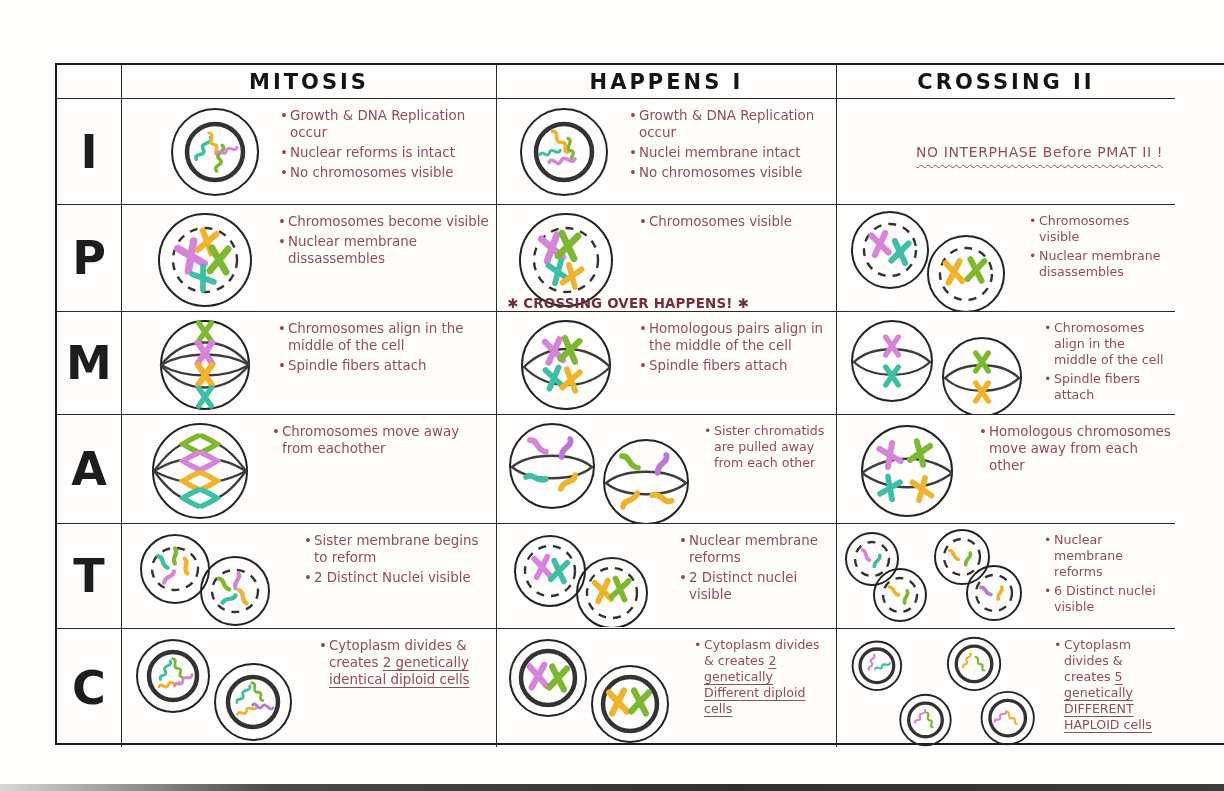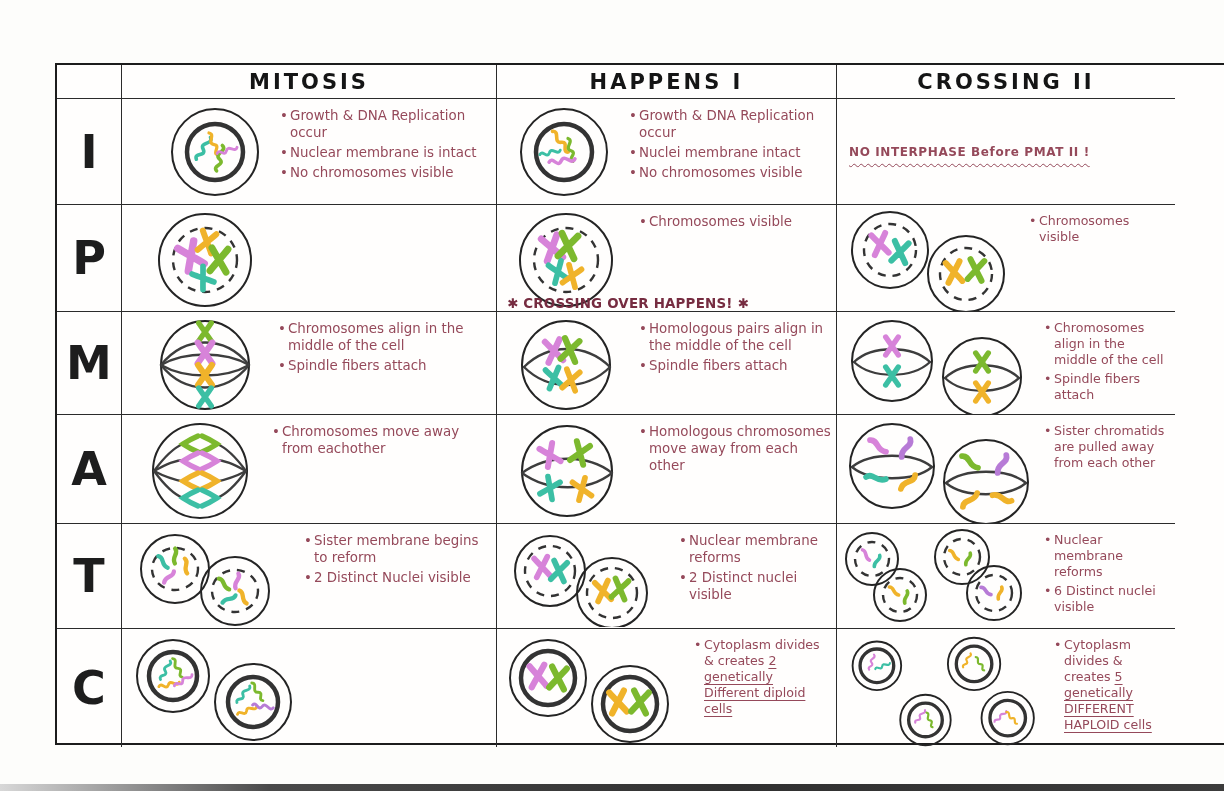--- a/index.html
+++ b/index.html
@@ -21,22 +21,22 @@
   .hcell{display:flex;align-items:center;justify-content:center;font-weight:bold;font-size:21px;letter-spacing:3px;color:#151515}
   .lcell{display:flex;align-items:center;justify-content:center;font-size:46px;font-weight:bold;color:#1d1d1d}
   .cell{display:flex;align-items:flex-start;padding:5px 4px 2px 7px;gap:4px;position:relative}
   .draw{flex:0 0 auto}
   .notes{flex:1 1 auto;min-width:0;color:var(--ink);font-size:13.4px;line-height:1.27;padding-top:3px}
   .small .notes{font-size:12.6px}
   .note{position:relative;padding-left:11px;margin-bottom:3px}
   .note::before{content:"•";position:absolute;left:1px;top:0}
   .banner-cell{display:flex;align-items:center;justify-content:center;padding:0 12px}
   .banner{
-    color:var(--ink);font-size:12px;letter-spacing:.6px;text-align:left;width:100%;
-    text-decoration:underline wavy;text-decoration-thickness:1.2px;text-underline-offset:7px;font-weight:bold;
+    color:var(--ink);font-size:14px;letter-spacing:.6px;text-align:right;width:100%;
+    text-decoration:underline wavy;text-decoration-thickness:1.2px;text-underline-offset:7px;
   }
   .highlight{
     position:absolute;left:10px;right:2px;bottom:0;
     color:var(--ink_dark);font-weight:600;font-size:13.4px;letter-spacing:.2px;white-space:nowrap;
   }
   .und{text-decoration:underline;text-underline-offset:3px;text-decoration-thickness:1.3px}
   
   .co{fill:none;stroke:var(--line);stroke-width:2}
   .nu{fill:none;stroke:#333;stroke-width:4.5}
   .nu3{fill:none;stroke:#333;stroke-width:3.6}
@@ -80,21 +80,21 @@
       <svg class="draw" width="120" height="96" viewBox="0 0 120 96" style="margin-left:26px">
         <circle cx="60" cy="48" r="43" class="co"></circle>
           <circle cx="60" cy="48" r="28" class="nu"></circle>
         <use href="#sq" class="tl" transform="translate(48,44) rotate(35)"></use>
         <use href="#sq" class="yl" transform="translate(58,40) rotate(-20) scale(0.9)"></use>
         <use href="#sq" class="gr" transform="translate(64,54) rotate(15)"></use>
         <use href="#sq" class="pk" transform="translate(72,46) rotate(75) scale(0.8)"></use>
       </svg>
       <div class="notes">
         <div class="note">Growth &amp; DNA Replication occur</div>
-        <div class="note">Nuclear membrane is intact</div>
+        <div class="note">Nuclear reforms is intact</div>
         <div class="note">No chromosomes visible</div>
       </div>
     </div>
     <div class="cell">
       <svg class="draw" width="120" height="96" viewBox="0 0 120 96">
         <circle cx="60" cy="48" r="43" class="co"></circle>
           <circle cx="60" cy="48" r="28" class="nu"></circle>
         <use href="#sq" class="yl" transform="translate(56,38) rotate(-35)"></use>
         <use href="#sq" class="tl" transform="translate(46,48) rotate(80) scale(0.8)"></use>
         <use href="#sq" class="gr" transform="translate(66,46) rotate(-10) scale(0.9)"></use>
@@ -113,20 +113,24 @@
     <div class="lcell">P</div>
     <div class="cell">
       <svg class="draw" width="130" height="100" viewBox="0 0 130 100" style="margin-left:14px">
         <circle cx="62" cy="50" r="46" class="co"></circle>
           <circle cx="62" cy="50" r="32" class="nd"></circle>
         <use href="#sx" class="pk" transform="translate(48,46) rotate(-25) scale(1.25)"></use>
         <use href="#sx" class="yl" transform="translate(64,32) rotate(15)"></use>
         <use href="#sx" class="gr" transform="translate(76,50) rotate(5) scale(1.15)"></use>
         <use href="#sx" class="tl" transform="translate(60,68) rotate(-35) scale(0.95)"></use>
       </svg>
+      <div class="notes">
+        <div class="note">Chromosomes become visible</div>
+        <div class="note">Nuclear membrane dissassembles</div>
+      </div>
     </div>
     <div class="cell">
       <svg class="draw" width="130" height="100" viewBox="0 0 130 100">
         <circle cx="62" cy="50" r="46" class="co"></circle>
           <circle cx="62" cy="50" r="32" class="nd"></circle>
         <use href="#sx" class="pk" transform="translate(48,38) rotate(-15) scale(1.15)"></use>
         <use href="#sx" class="gr" transform="translate(64,36) rotate(10) scale(1.15)"></use>
         <use href="#sx" class="tl" transform="translate(54,62) rotate(-20) scale(0.95)"></use>
         <use href="#sx" class="yl" transform="translate(68,66) rotate(20) scale(0.95)"></use>
       </svg>
@@ -141,20 +145,21 @@
           <circle cx="46" cy="40" r="26" class="nd"></circle>
         <use href="#sx" class="pk" transform="translate(36,34) rotate(-10)"></use>
         <use href="#sx" class="tl" transform="translate(56,42) rotate(10)"></use>
         <circle cx="122" cy="64" r="38" class="co"></circle>
           <circle cx="122" cy="64" r="26" class="nd"></circle>
         <use href="#sx" class="yl" transform="translate(110,62) rotate(-8)"></use>
         <use href="#sx" class="gr" transform="translate(132,60) rotate(8)"></use>
       </svg>
       <div class="notes">
         <div class="note">Chromosomes visible</div>
+        <div class="note">Nuclear membrane disassembles</div>
       </div>
     </div>
 
     <div class="lcell">M</div>
     <div class="cell">
       <svg class="draw" width="130" height="96" viewBox="0 0 130 96" style="margin-left:14px">
         <circle cx="62" cy="48" r="44" class="co"></circle>
         <path class="sp" d="M18,48 C42,18 82,18 106,48"></path>
           <path class="sp" d="M18,48 C42,78 82,78 106,48"></path>
         <path class="sp" d="M18,48 C42,34 82,34 106,48"></path>
@@ -221,53 +226,53 @@
           <use href="#sv" class="pk" transform="translate(72,41) scale(-1,1)"></use>
         <use href="#sv" class="yl" transform="translate(54,61)"></use>
           <use href="#sv" class="yl" transform="translate(72,61) scale(-1,1)"></use>
         <use href="#sv" class="tl" transform="translate(54,78)"></use>
           <use href="#sv" class="tl" transform="translate(72,78) scale(-1,1)"></use>
       </svg>
       <div class="notes">
         <div class="note">Chromosomes move away from eachother</div>
       </div>
     </div>
-    <div class="cell">
-      <svg class="draw" width="130" height="102" viewBox="0 0 130 102">
-        <circle cx="63" cy="51" r="45" class="co"></circle>
-        <path class="sp" d="M18,53 C44,34 84,34 108,53"></path>
-          <path class="sp" d="M18,53 C44,72 84,72 108,53"></path>
-        <use href="#sx" class="pk" transform="translate(46,35) rotate(-25)"></use>
-        <use href="#sx" class="gr" transform="translate(76,33) rotate(20)"></use>
-        <use href="#sx" class="tl" transform="translate(46,68) rotate(25) scale(0.95)"></use>
-        <use href="#sx" class="yl" transform="translate(78,69) rotate(-20) scale(0.95)"></use>
-      </svg>
-      <div class="notes">
-        <div class="note">Homologous chromosomes move away from each other</div>
-      </div>
-    </div>
     <div class="cell small">
       <svg class="draw" width="195" height="108" viewBox="0 0 195 108">
         <circle cx="48" cy="46" r="42" class="co"></circle>
         <path class="sp" d="M8,47 C26,32 70,32 88,47"></path>
           <path class="sp" d="M8,47 C26,62 70,62 88,47"></path>
         <use href="#sr" class="pk" transform="translate(34,26) rotate(-40) scale(1.2)"></use>
         <use href="#sr" class="pu" transform="translate(62,28) rotate(40) scale(1.2)"></use>
         <use href="#sr" class="tl" transform="translate(32,58) rotate(-70) scale(1.2)"></use>
         <use href="#sr" class="yl" transform="translate(64,62) rotate(60) scale(1.2)"></use>
         <circle cx="142" cy="62" r="42" class="co"></circle>
         <path class="sp" d="M102,63 C120,48 164,48 182,63"></path>
           <path class="sp" d="M102,63 C120,78 164,78 182,63"></path>
         <use href="#sr" class="gr" transform="translate(126,42) rotate(-40) scale(1.2)"></use>
         <use href="#sr" class="pu" transform="translate(158,44) rotate(40) scale(1.2)"></use>
         <use href="#sr" class="yl" transform="translate(126,80) rotate(-120) scale(1.2)"></use>
         <use href="#sr" class="yl" transform="translate(158,78) rotate(120) scale(1.2)"></use>
       </svg>
       <div class="notes">
         <div class="note">Sister chromatids are pulled away from each other</div>
+      </div>
+    </div>
+    <div class="cell">
+      <svg class="draw" width="130" height="102" viewBox="0 0 130 102">
+        <circle cx="63" cy="51" r="45" class="co"></circle>
+        <path class="sp" d="M18,53 C44,34 84,34 108,53"></path>
+          <path class="sp" d="M18,53 C44,72 84,72 108,53"></path>
+        <use href="#sx" class="pk" transform="translate(46,35) rotate(-25)"></use>
+        <use href="#sx" class="gr" transform="translate(76,33) rotate(20)"></use>
+        <use href="#sx" class="tl" transform="translate(46,68) rotate(25) scale(0.95)"></use>
+        <use href="#sx" class="yl" transform="translate(78,69) rotate(-20) scale(0.95)"></use>
+      </svg>
+      <div class="notes">
+        <div class="note">Homologous chromosomes move away from each other</div>
       </div>
     </div>
 
     <div class="lcell">T</div>
     <div class="cell">
       <svg class="draw" width="170" height="98" viewBox="0 0 170 98">
         <circle cx="46" cy="40" r="34" class="co"></circle>
           <ellipse cx="46" cy="40" rx="23" ry="21" class="nd"></ellipse>
         <use href="#sr" class="tl" transform="translate(34,33) rotate(-25) scale(0.9)"></use>
         <use href="#sr" class="gr" transform="translate(46,27) rotate(15) scale(0.9)"></use>
@@ -335,20 +340,23 @@
         <use href="#sq" class="gr" transform="translate(48,34) rotate(-25) scale(0.8)"></use>
         <use href="#sq" class="yl" transform="translate(40,50) rotate(80) scale(0.8)"></use>
         <use href="#sq" class="pk" transform="translate(54,46) rotate(60) scale(0.8)"></use>
         <circle cx="124" cy="68" r="38" class="co"></circle>
           <circle cx="124" cy="68" r="25" class="nu"></circle>
         <use href="#sq" class="tl" transform="translate(114,60) rotate(40) scale(0.8)"></use>
         <use href="#sq" class="gr" transform="translate(128,58) rotate(-30) scale(0.8)"></use>
         <use href="#sq" class="yl" transform="translate(118,76) rotate(70) scale(0.8)"></use>
         <use href="#sq" class="pu" transform="translate(134,72) rotate(100) scale(0.8)"></use>
       </svg>
+      <div class="notes">
+        <div class="note"><span>Cytoplasm divides &amp; creates </span><span class="und">2 genetically identical diploid cells</span></div>
+      </div>
     </div>
     <div class="cell small">
       <svg class="draw" width="185" height="110" viewBox="0 0 185 110">
         <circle cx="44" cy="44" r="38" class="co"></circle>
           <circle cx="44" cy="44" r="27" class="nu"></circle>
         <use href="#sx" class="pk" transform="translate(34,42) rotate(-6) scale(1.05)"></use>
         <use href="#sx" class="gr" transform="translate(54,44) rotate(8) scale(1.05)"></use>
         <circle cx="126" cy="70" r="38" class="co"></circle>
           <circle cx="126" cy="70" r="27" class="nu"></circle>
         <use href="#sx" class="yl" transform="translate(114,68) rotate(-8) scale(1.05)"></use>

